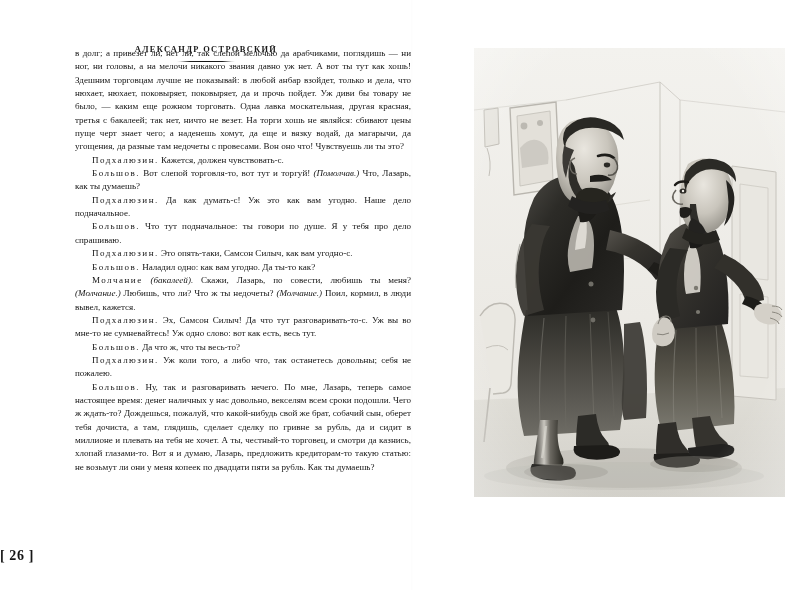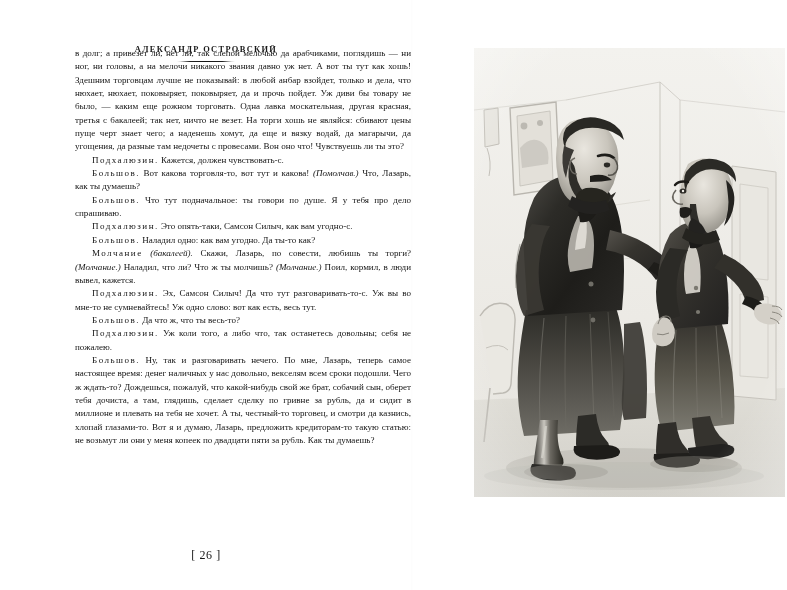--- a/index.html
+++ b/index.html
@@ -97,23 +97,23 @@
   }
   .stage {
     font-style: italic;
   }
 
   .folio {
     position: absolute;
     left: 0;
     right: 0;
     top: 548px;
-    text-align: center;
-    font-size: 12px;
-    font-weight: 400;
+    text-align: left;
+    font-size: 14px;
+    font-weight: 700;
     letter-spacing: 0.6px;
     color: #161616;
   }
 
   
   .page-right {
     position: relative;
     width: 375px;
     height: 590px;
   }
@@ -166,25 +166,26 @@
   <div class="page-left">
 
     <div class="running-head">
       <span class="running-head-title">АЛЕКСАНДР ОСТРОВСКИЙ</span>
       <div class="head-rule"></div>
     </div>
 
     <div class="textblock" id="textblock">
         <p><span>в долг; а привезет ли, нет ли, так слепой мелочью да арабчиками, поглядишь — ни ног, ни головы, а на мелочи никакого звания давно уж нет. А вот ты тут как хошь! Здешним торговцам лучше не показывай: в любой анбар взойдет, только и дела, что нюхает, нюхает, поковыряет, поковыряет, да и прочь пойдет. Уж диви бы товару не было, — каким еще рожном торговать. Одна лавка москательная, другая красная, третья с бакалеей; так нет, ничто не везет. На торги хошь не являйся: сбивают цены пуще черт знает чего; а наденешь хомут, да еще и вязку водай, да магарычи, да угощения, да разные там недочеты с провесами. Вон оно что! Чувствуешь ли ты это?</span></p>
         <p class="ind"><span class="speaker">Подхалюзин.</span><span> Кажется, должен чувствовать-с.</span></p>
-        <p class="ind"><span class="speaker">Большов.</span><span> Вот какова торговля-то, вот тут и какова! </span><span class="stage">(Помолчав.)</span><span> Что, Лазарь, как ты думаешь?</span></p>
+        <p class="ind"><span class="speaker">Большов.</span><span> Вот слепой торговля-то, вот тут и торгуй! </span><span class="stage">(Помолчав.)</span><span> Что, Лазарь, как ты думаешь?</span></p>
+        <p class="ind"><span class="speaker">Подхалюзин.</span><span> Да как думать-с! Уж это как вам угодно. Наше дело подначальное.</span></p>
         <p class="ind"><span class="speaker">Большов.</span><span> Что тут подначальное: ты говори по душе. Я у тебя про дело спрашиваю.</span></p>
         <p class="ind"><span class="speaker">Подхалюзин.</span><span> Это опять-таки, Самсон Силыч, как вам угодно-с.</span></p>
         <p class="ind"><span class="speaker">Большов.</span><span> Наладил одно: как вам угодно. Да ты-то как?</span></p>
-        <p class="ind"><span class="speaker">Молчание</span><span class="stage"> (бакалеей).</span><span> Скажи, Лазарь, по совести, любишь ты торги? </span><span class="stage">(Молчание.)</span><span> Наладил, что ли? Что ж ты молчишь? </span><span class="stage">(Молчание.)</span><span> Поил, кормил, в люди вывел, кажется.</span></p>
+        <p class="ind"><span class="speaker">Молчание</span><span class="stage"> (бакалеей).</span><span> Скажи, Лазарь, по совести, любишь ты меня? </span><span class="stage">(Молчание.)</span><span> Любишь, что ли? Что ж ты недочеты? </span><span class="stage">(Молчание.)</span><span> Поил, кормил, в люди вывел, кажется.</span></p>
         <p class="ind"><span class="speaker">Подхалюзин.</span><span> Эх, Самсон Силыч! Да что тут разговаривать-то-с. Уж вы во мне-то не сумневайтесь! Уж одно слово: вот как есть, весь тут.</span></p>
         <p class="ind"><span class="speaker">Большов.</span><span> Да что ж, что ты весь-то?</span></p>
         <p class="ind"><span class="speaker">Подхалюзин.</span><span> Уж коли того, а либо что, так останетесь довольны; себя не пожалею.</span></p>
         <p class="ind"><span class="speaker">Большов.</span><span> Ну, так и разговаривать нечего. По мне, Лазарь, теперь самое настоящее время: денег наличных у нас довольно, векселям всем сроки подошли. Чего ж ждать-то? Дождешься, пожалуй, что какой-нибудь свой же брат, собачий сын, оберет тебя дочиста, а там, глядишь, сделает сделку по гривне за рубль, да и сидит в миллионе и плевать на тебя не хочет. А ты, честный-то торговец, и смотри да казнись, хлопай глазами-то. Вот я и думаю, Лазарь, предложить кредиторам-то такую статью: не возьмут ли они у меня копеек по двадцати пяти за рубль. Как ты думаешь?</span></p>
       </div>
 
     <div class="folio">[ 26 ]</div>
   </div>
 
   <div class="gutter"></div>

